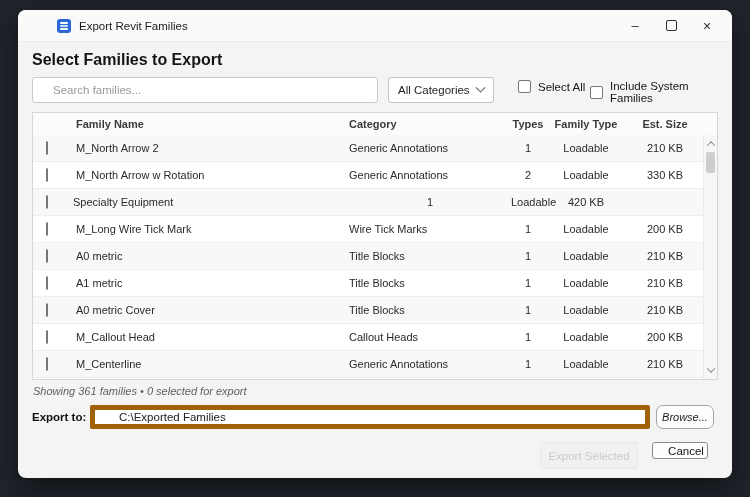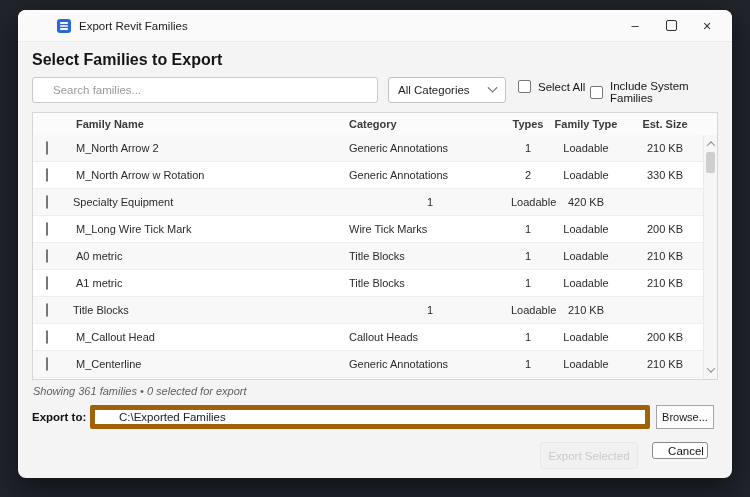--- a/index.html
+++ b/index.html
@@ -31,21 +31,21 @@
   .heading{position:absolute;left:14px;top:41px;font-size:16px;font-weight:700;color:#151515;}
   
   .search-input{
     position:absolute;left:14px;top:67px;width:346px;height:26px;box-sizing:border-box;
     border:1px solid #c9c9c9;border-radius:3px;background:#fff;
     font-size:11.5px;padding:0 20px;color:#333;outline:none;
     font-family:"Liberation Sans",sans-serif;
   }
   .search-input::placeholder{color:#9a9a9a;}
   .dropdown{
-    position:absolute;left:370px;top:67px;width:118px;height:26px;box-sizing:border-box;
+    position:absolute;left:370px;top:67px;width:106px;height:26px;box-sizing:border-box;
     background:#fff;border:1px solid #c2c2c2;border-radius:3px;
     display:flex;align-items:center;padding:0 9px;font-size:11.5px;color:#1f1f1f;
   }
   .chev-down{width:6px;height:6px;border-right:1.3px solid #5a5a5a;border-bottom:1.3px solid #5a5a5a;transform:rotate(45deg) translate(-2px,-2px);margin-left:auto;}
   .chk-group{position:absolute;top:70px;display:flex;align-items:center;gap:7px;font-size:11.5px;color:#161616;}
   .chk-selectall{left:500px;align-items:flex-end;}
   .chk-include{left:572px;}
   .checkbox{width:13px;height:13px;box-sizing:border-box;border:1px solid #777;border-radius:2px;background:#fff;flex:0 0 auto;}
   
   .table{
@@ -82,22 +82,22 @@
   .status{position:absolute;left:15px;top:375px;font-size:11px;font-style:italic;color:#5f5f60;}
   .export-label{position:absolute;left:14px;top:395px;height:24px;line-height:24px;font-size:11.5px;font-weight:700;color:#111;}
   .export-input{
     position:absolute;left:72px;top:395px;width:560px;height:24px;box-sizing:border-box;
     border:5px solid #a16207;border-radius:2px;background:#fff;
     font-size:11.5px;padding:0 24px;color:#222;outline:none;
     font-family:"Liberation Sans",sans-serif;
   }
   .browse-btn{
     position:absolute;left:638px;top:395px;width:58px;height:24px;box-sizing:border-box;
-    background:#fdfdfd;border:1px solid #a5a5a5;border-radius:0;
-    font-size:11px;color:#1c1c1c;display:flex;align-items:center;justify-content:center;
+    background:#fdfdfd;border:1px solid #a5a5a5;border-radius:7px;
+    font-size:11px;color:#1c1c1c;display:flex;align-items:center;justify-content:center;font-style:italic;
   }
   
   .export-selected-btn{
     position:absolute;left:522px;top:432px;width:98px;height:27px;box-sizing:border-box;
     background:#f1f1f2;border:1px solid #e8e8e9;border-radius:3px;
     font-size:11.5px;color:#c9cacd;display:flex;align-items:center;justify-content:center;
   }
   .cancel-btn{
     position:absolute;left:634px;top:432px;width:56px;height:17px;box-sizing:border-box;
     background:#fefefe;border:1px solid #8a8a8a;border-radius:3px;
@@ -193,20 +193,21 @@
         <div class="trow">
           <div class="cell-cb"><span class="checkbox"></span></div>
           <div class="cell-name">A1 metric</div>
           <div>Title Blocks</div>
           <div class="cell-center">1</div>
           <div class="cell-center">Loadable</div>
           <div class="cell-center">210 KB</div>
         </div>
         <div class="trow alt">
           <div class="cell-cb"><span class="checkbox"></span></div>
+          <div class="cell-name">A0 metric Cover</div>
           <div>Title Blocks</div>
           <div class="cell-center">1</div>
           <div class="cell-center">Loadable</div>
           <div class="cell-center">210 KB</div>
         </div>
         <div class="trow">
           <div class="cell-cb"><span class="checkbox"></span></div>
           <div class="cell-name">M_Callout Head</div>
           <div>Callout Heads</div>
           <div class="cell-center">1</div>

